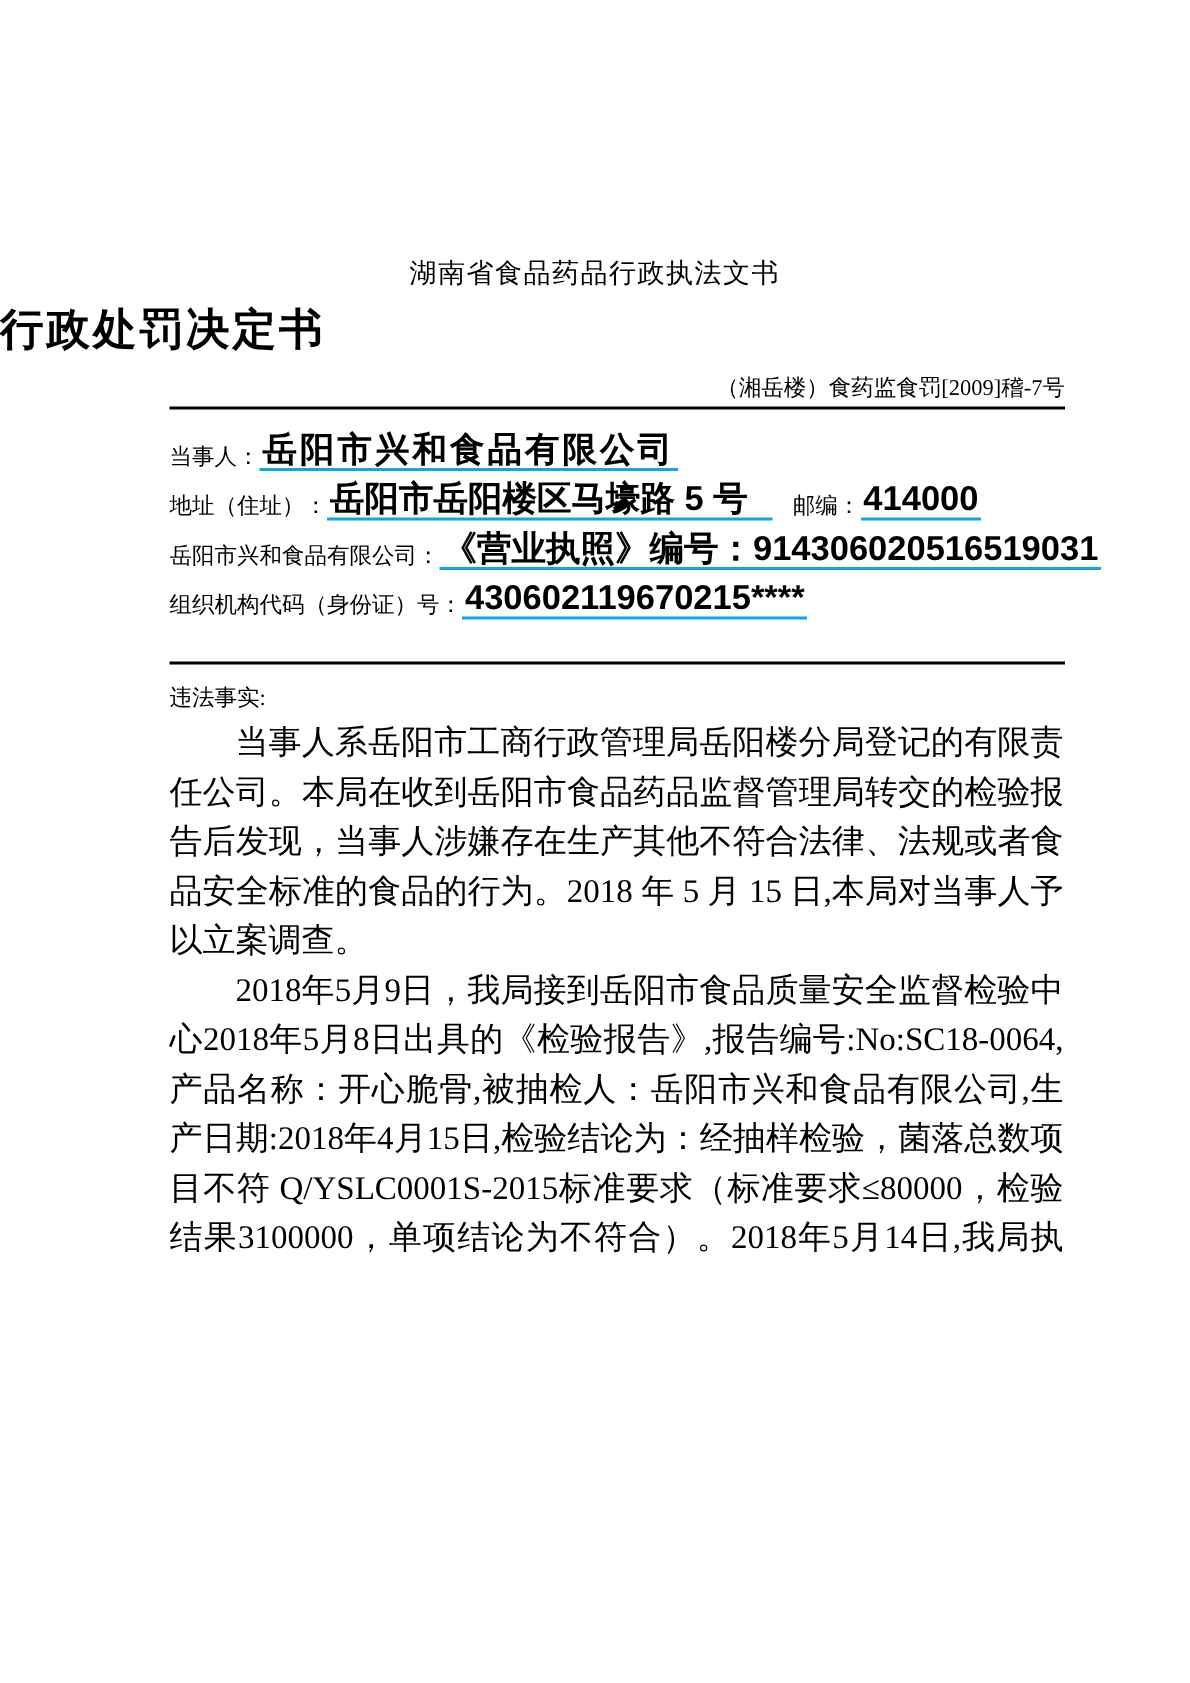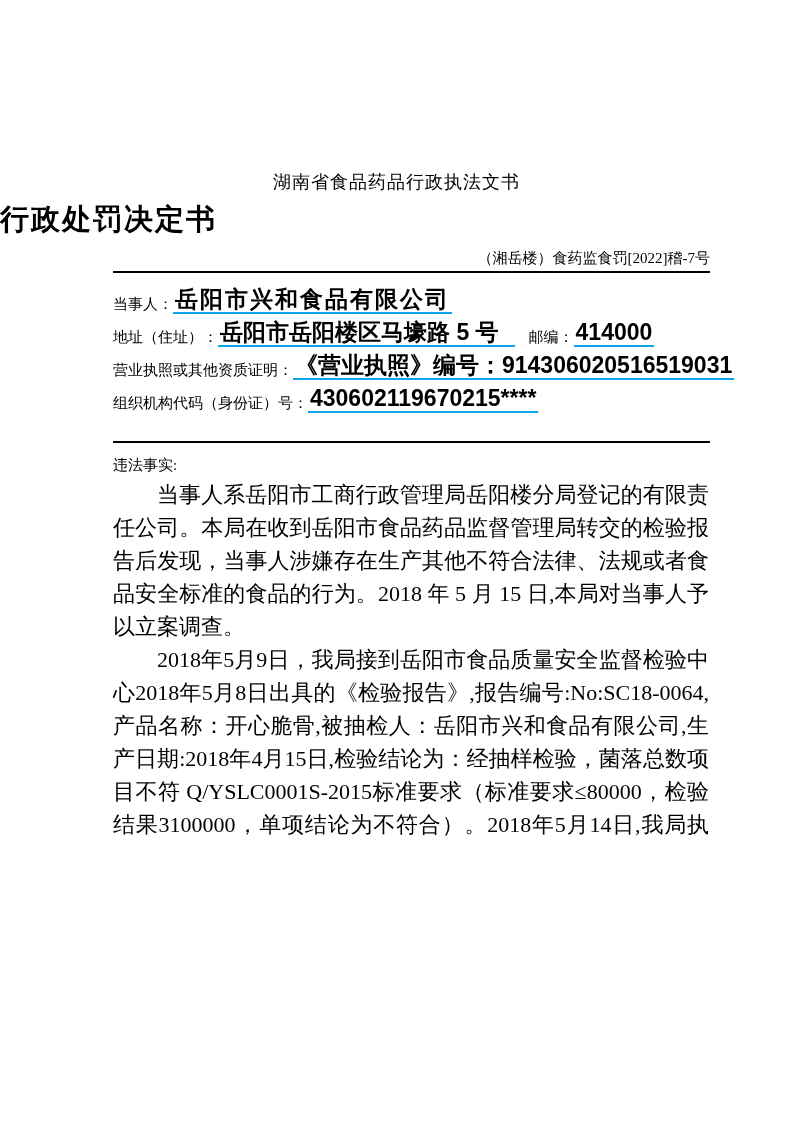--- a/index.html
+++ b/index.html
@@ -112,40 +112,40 @@
 </style>
 </head>
 <body>
 
 <div class="page">
 
   <div class="subtitle">湖南省食品药品行政执法文书</div>
 
   <h1 class="title">行政处罚决定书</h1>
 
-  <div class="doc-number">（湘岳楼）食药监食罚[2022]稽-7号</div>
+  <div class="doc-number">（湘岳楼）食药监食罚[2009]稽-7号</div>
 
   <div class="rule rule-1"></div>
 
   <div class="fields">
 
     <div class="field-row">
       <span class="flabel">当事人：</span>
       <span class="fvalue v-party">岳阳市兴和食品有限公司</span>
     </div>
 
     <div class="field-row">
       <span class="flabel">地址（住址）：</span>
       <span class="fvalue v-address">岳阳市岳阳楼区马壕路 5 号</span>
       <span class="flabel gap-md">邮编：</span>
       <span class="fvalue">414000</span>
     </div>
 
     <div class="field-row">
-      <span class="flabel">营业执照或其他资质证明：</span>
+      <span class="flabel">岳阳市兴和食品有限公司：</span>
       <span class="fvalue">《营业执照》编号：914306020516519031</span>
     </div>
 
     <div class="field-row">
       <span class="flabel">组织机构代码（身份证）号：</span>
       <span class="fvalue">430602119670215****</span>
     </div>
 
 
   </div>

